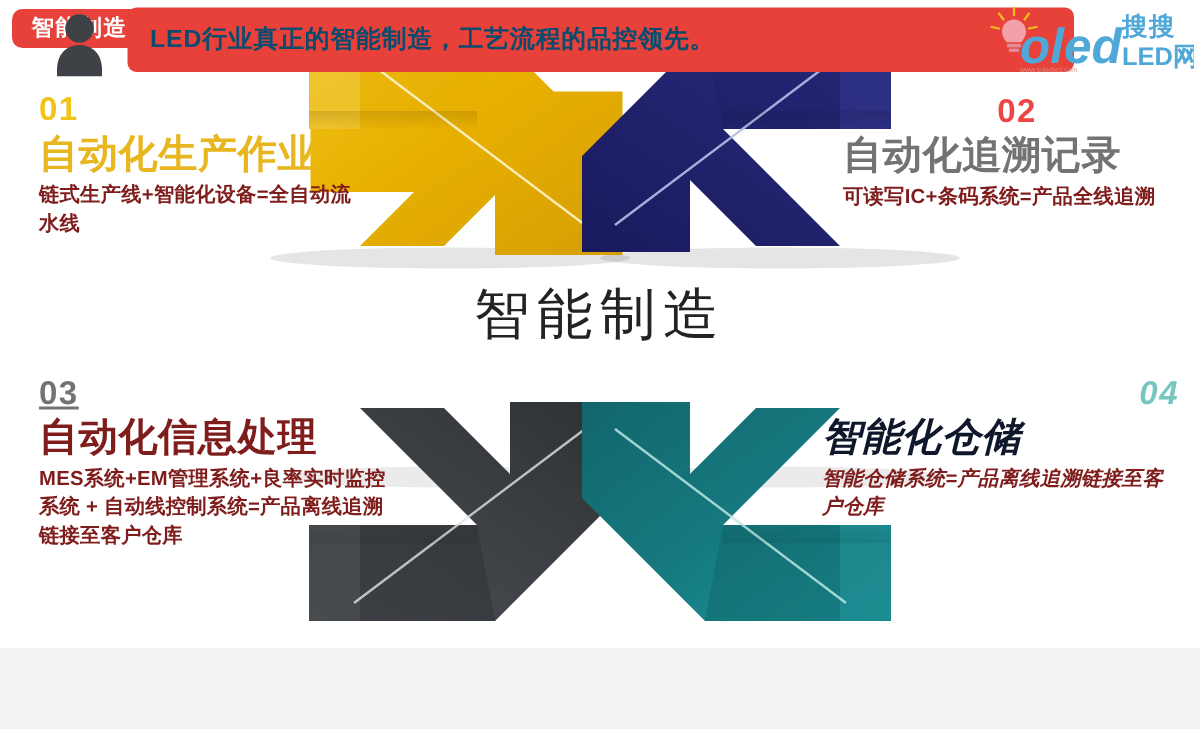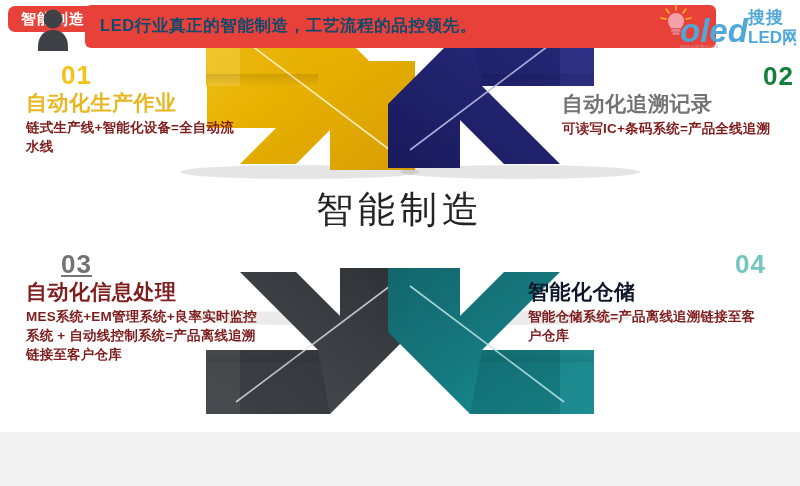--- a/index.html
+++ b/index.html
@@ -58,55 +58,54 @@
     color: #232323;
     z-index: 30;
   }
 
   
   .block {
     position: absolute;
     z-index: 30;
   }
   .block .num {
-    font-size: 26px;
+    font-size: 22px;
     font-weight: 700;
     line-height: 1;
     letter-spacing: 1px;
     margin-bottom: 3px;
-    margin-left: 35px;
   }
   .block .head {
-    font-size: 21px;
+    font-size: 26px;
     font-weight: 700;
     line-height: 1.18;
     letter-spacing: 0.5px;
     margin-bottom: 2px;
   }
   .block .body {
     font-size: 13.5px;
     font-weight: 700;
     line-height: 1.42;
     color: #7f1d1d;
     letter-spacing: 0.2px;
   }
 
   #block-01 { left: 26px; top: 62px; width: 215px; }
   #block-01 .num  { color: #f2c319; }
   #block-01 .head { color: #e8b720; }
 
   #block-02 { left: 562px; top: 63px; width: 232px; text-align: left; }
-  #block-02 .num  { color: #15803d; text-align: right; }
+  #block-02 .num  { color: #ef4444; text-align: center; }
   #block-02 .head { color: #737373; }
 
   #block-03 { left: 26px; top: 251px; width: 240px; }
   #block-03 .num  { color: #737373; text-decoration: underline; }
   #block-03 .head { color: #7f1d1d; }
 
-  #block-04 { left: 528px; top: 251px; width: 238px; }
+  #block-04 { left: 548px; top: 251px; width: 238px; font-style: italic; }
   #block-04 .num  { color: #76c6c0; text-align: right; }
   #block-04 .head { color: #0f172a; }
 
   
   #bottom-bar {
     position: absolute;
     left: 0;
     bottom: 0;
     width: 800px;
     height: 54px;

